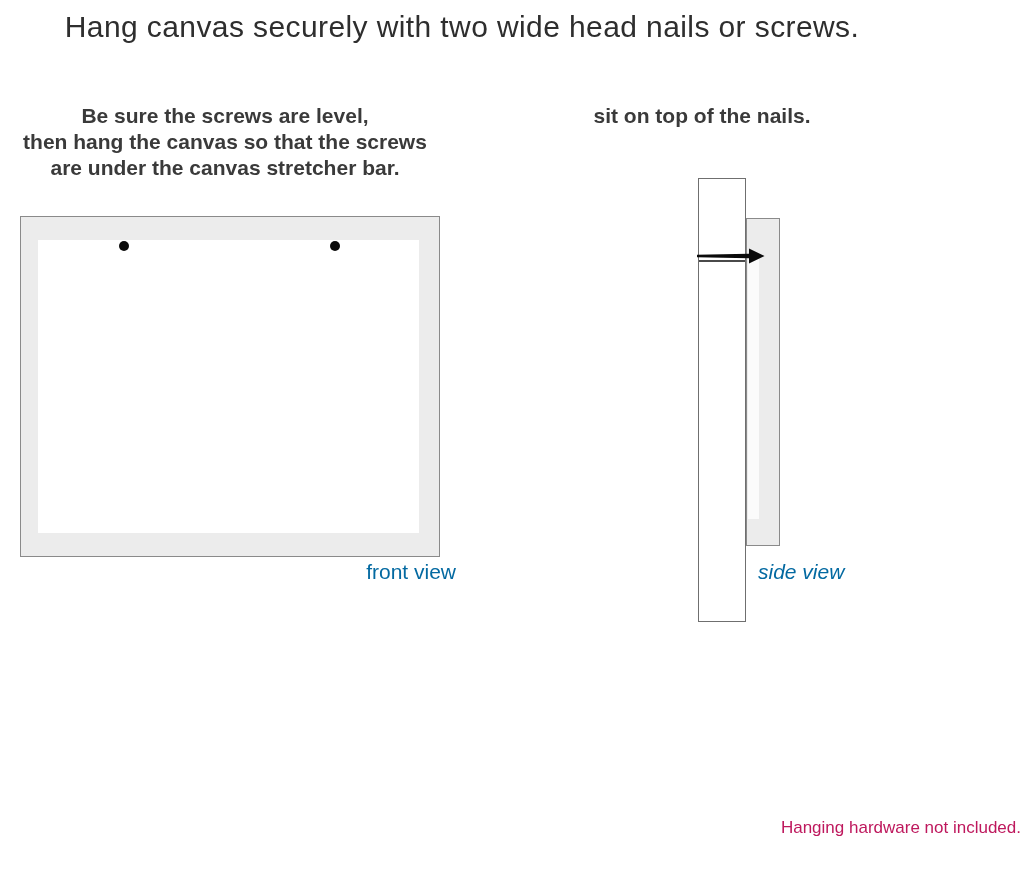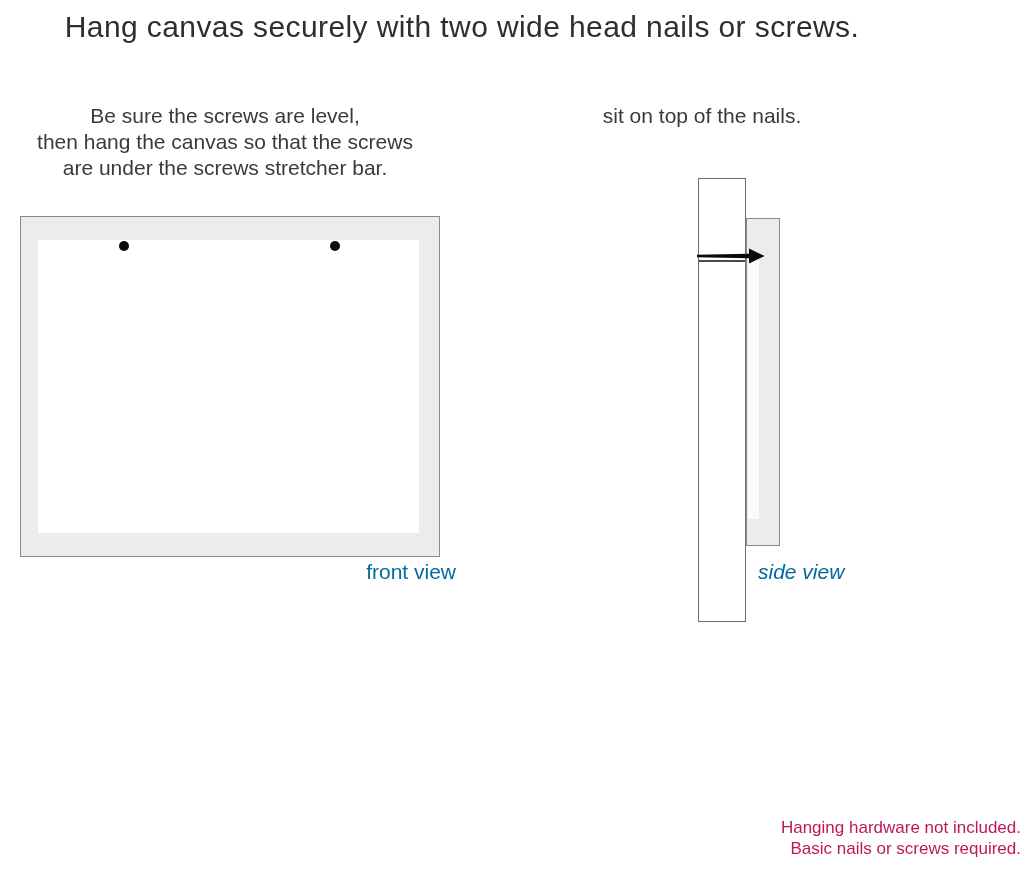--- a/index.html
+++ b/index.html
@@ -30,21 +30,21 @@
     font-weight: 300;
     letter-spacing: 0.4px;
     color: #2e2e2e;
     white-space: nowrap;
   }
   .instr {
     position: absolute;
     text-align: center;
     font-size: 21px;
     line-height: 26px;
-    font-weight: 400;
+    font-weight: 700;
     color: #3a3a3a;
     white-space: nowrap;
   }
   .instr-front { left: 225px; top: 103px; transform: translateX(-50%); }
   .instr-side  { left: 702px; top: 103px; transform: translateX(-50%); }
 
   .view-label {
     position: absolute;
     font-size: 21px;
     line-height: 24px;
@@ -130,21 +130,21 @@
 </head>
 <body>
 
 <div class="page">
 
   <h1 class="title">Hang canvas securely with two wide head nails or screws.</h1>
 
   <div class="instr instr-front">
     <div>Be sure the screws are level,</div>
     <div>then hang the canvas so that the screws</div>
-    <div>are under the screws stretcher bar.</div>
+    <div>are under the canvas stretcher bar.</div>
   </div>
 
   <div class="instr instr-side">
     <div>sit on top of the nails.</div>
   </div>
 
   <div class="front-frame"></div>
   <div class="front-canvas"></div>
   <div class="dot dot-left"></div>
   <div class="dot dot-right"></div>
@@ -154,16 +154,15 @@
   <div class="side-canvas-surface"></div>
   <div class="side-bar"></div>
   <div class="bar-seam"></div>
   <svg class="nail" viewBox="0 0 80 26" xmlns="http://www.w3.org/2000/svg" aria-hidden="true">
     <polygon points="7,11.8 59,10.8 59,5.5 74.5,13 59,20.5 59,15.2 7,14.2"></polygon>
   </svg>
   <div class="view-label side-label">side view</div>
 
   <div class="footnote">
     <div>Hanging hardware not included.</div>
-    <div>Basic nails or screws required.</div>
   </div>
 
 </div>
 
 </body></html>

